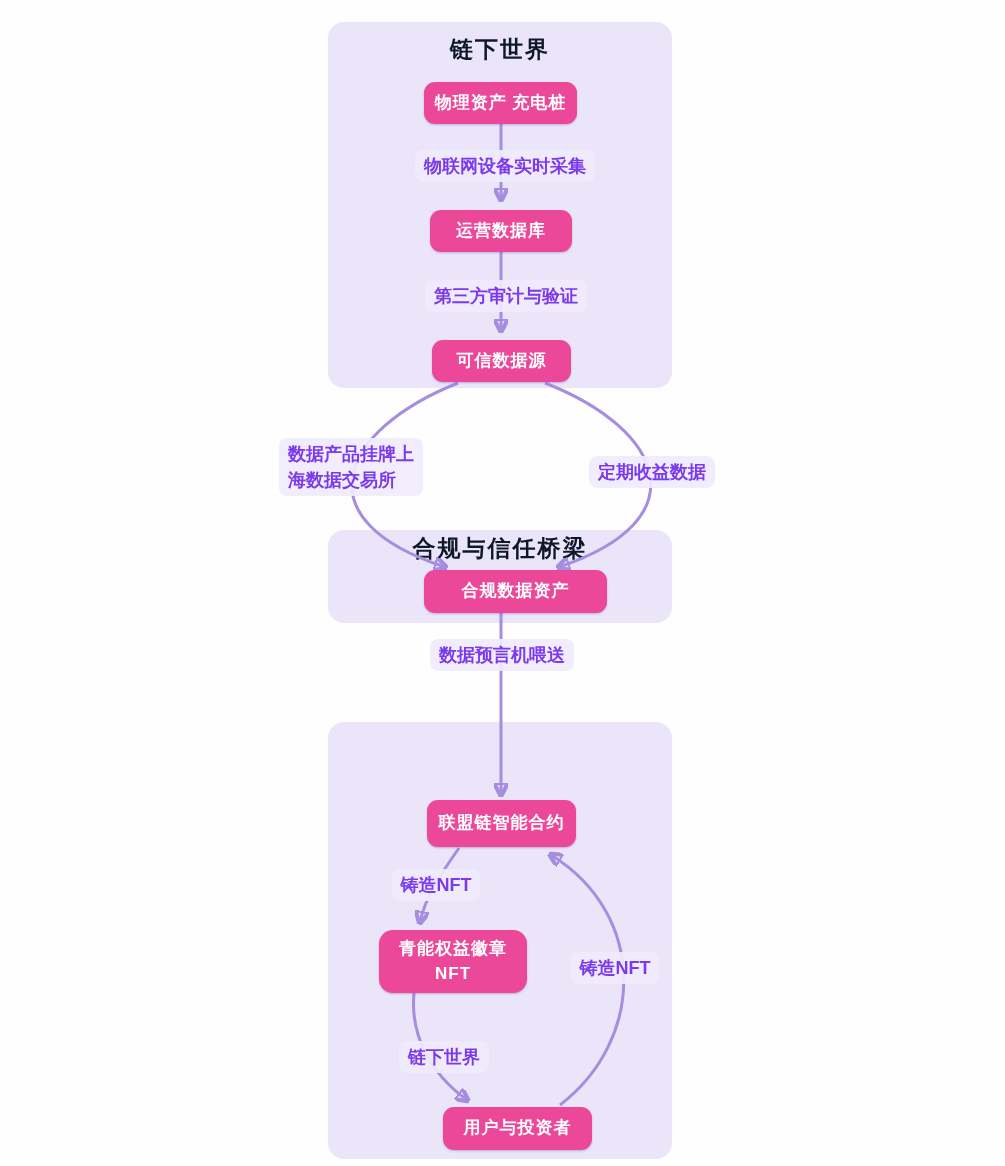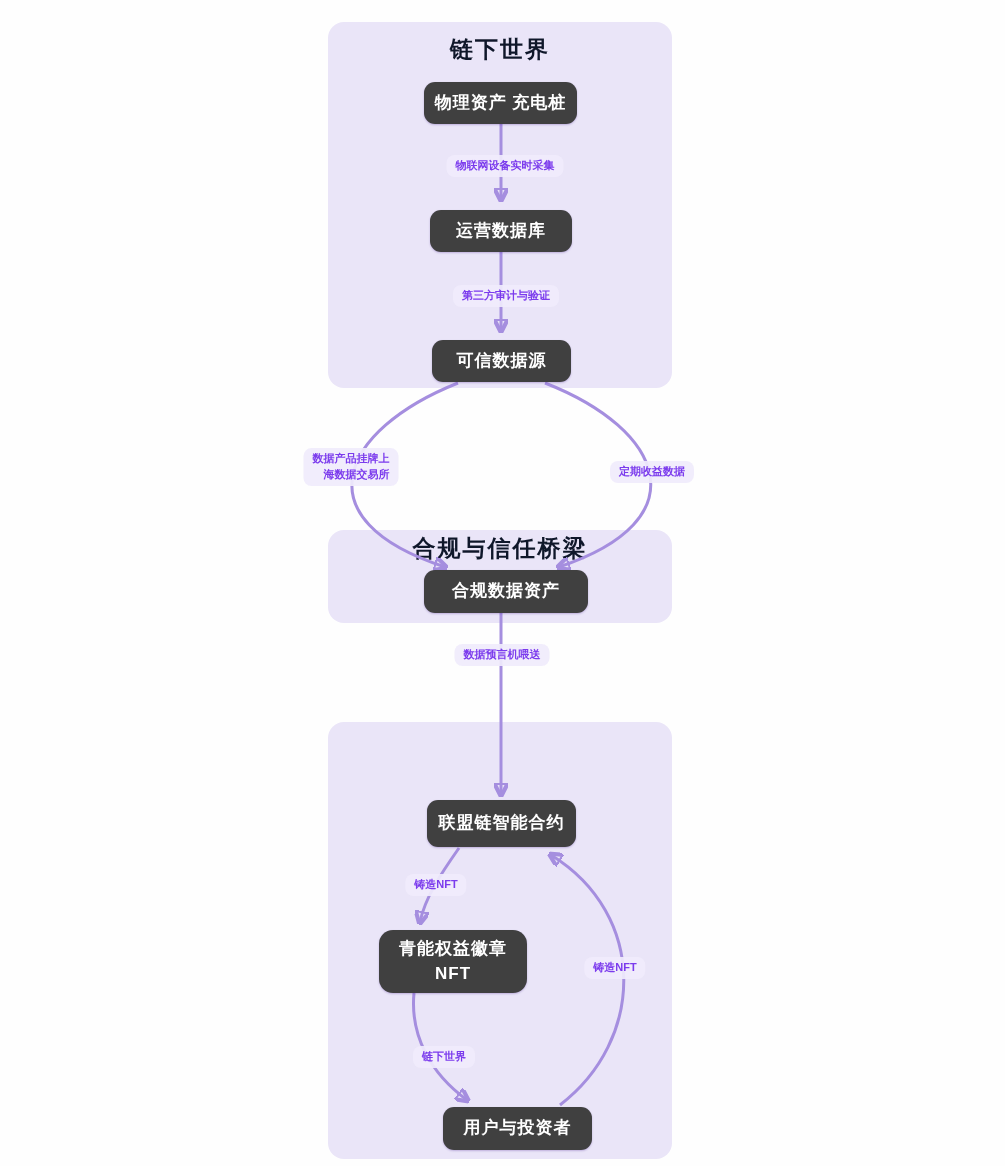--- a/index.html
+++ b/index.html
@@ -23,44 +23,44 @@
     position: absolute;
     width: 344px;
     text-align: center;
     color: #0f172a;
     font-weight: bold;
     font-size: 23px;
     letter-spacing: 2px;
   }
   .node {
     position: absolute;
-    background: #404040;
+    background: #ec4899;
     color: #ffffff;
     font-weight: bold;
     font-size: 17px;
     border-radius: 11px;
     display: flex;
     align-items: center;
     justify-content: center;
     text-align: center;
     letter-spacing: 1px;
     white-space: pre-line;
     line-height: 1.45;
     box-shadow: 0 1px 2px rgba(60,20,140,0.25);
     z-index: 4;
   }
   .edge-label {
     position: absolute;
     background: rgba(240,236,252,0.92);
     color: #7b3bed;
     font-weight: bold;
-    font-size: 11px;
+    font-size: 18px;
     border-radius: 8px;
     padding: 3px 9px;
-    text-align: right;
+    text-align: left;
     white-space: pre-line;
     line-height: 1.45;
     transform: translate(-50%, -50%);
     z-index: 3;
   }
   svg.edges {
     position: absolute;
     left: 0; top: 0;
     z-index: 2;
   }
@@ -90,21 +90,21 @@
     <path d="M 414 993 C 410 1035, 430 1073, 467 1100" marker-end="url(#arrow)"></path>
     <path d="M 560 1105 C 645 1040, 648 915, 551 855" marker-end="url(#arrow)"></path>
   </svg>
 
   <div class="container-title" style="left:328px; top:34px;">链下世界</div>
   <div class="container-title" style="left:328px; top:533px;">合规与信任桥梁</div>
 
   <div class="node" style="left:424px; top:82px;  width:153px; height:42px;">物理资产 充电桩</div>
   <div class="node" style="left:432px; top:340px; width:139px; height:42px;">可信数据源</div>
   <div class="node" style="left:430px; top:210px; width:142px; height:42px;">运营数据库</div>
-  <div class="node" style="left:424px; top:570px; width:164px; height:43px;">合规数据资产</div>
+  <div class="node" style="left:424px; top:570px; width:183px; height:43px;">合规数据资产</div>
   <div class="node" style="left:427px; top:800px; width:149px; height:47px;">联盟链智能合约</div>
   <div class="node" style="left:343px; top:930px; width:148px; height:63px; border-radius:14px;margin-left:36px;">青能权益徽章
 NFT</div>
   <div class="node" style="left:443px; top:1107px; width:149px; height:43px;">用户与投资者</div>
 
   <div class="edge-label" style="left:505px; top:166px;">物联网设备实时采集</div>
   <div class="edge-label" style="left:506px; top:296px;">第三方审计与验证</div>
   <div class="edge-label" style="left:351px; top:467px;">数据产品挂牌上
 海数据交易所</div>
   <div class="edge-label" style="left:652px; top:472px;">定期收益数据</div>

